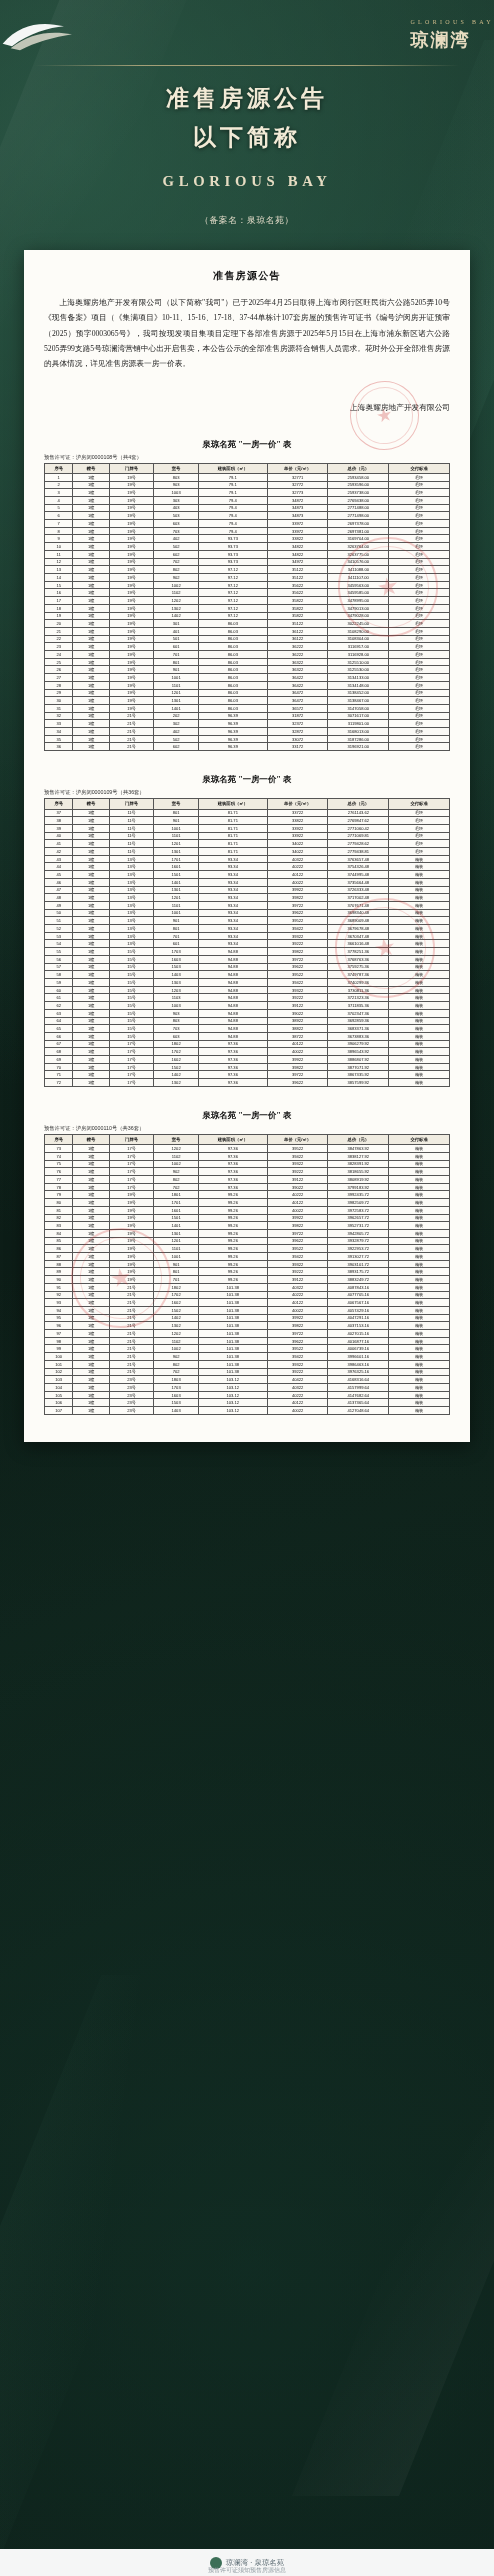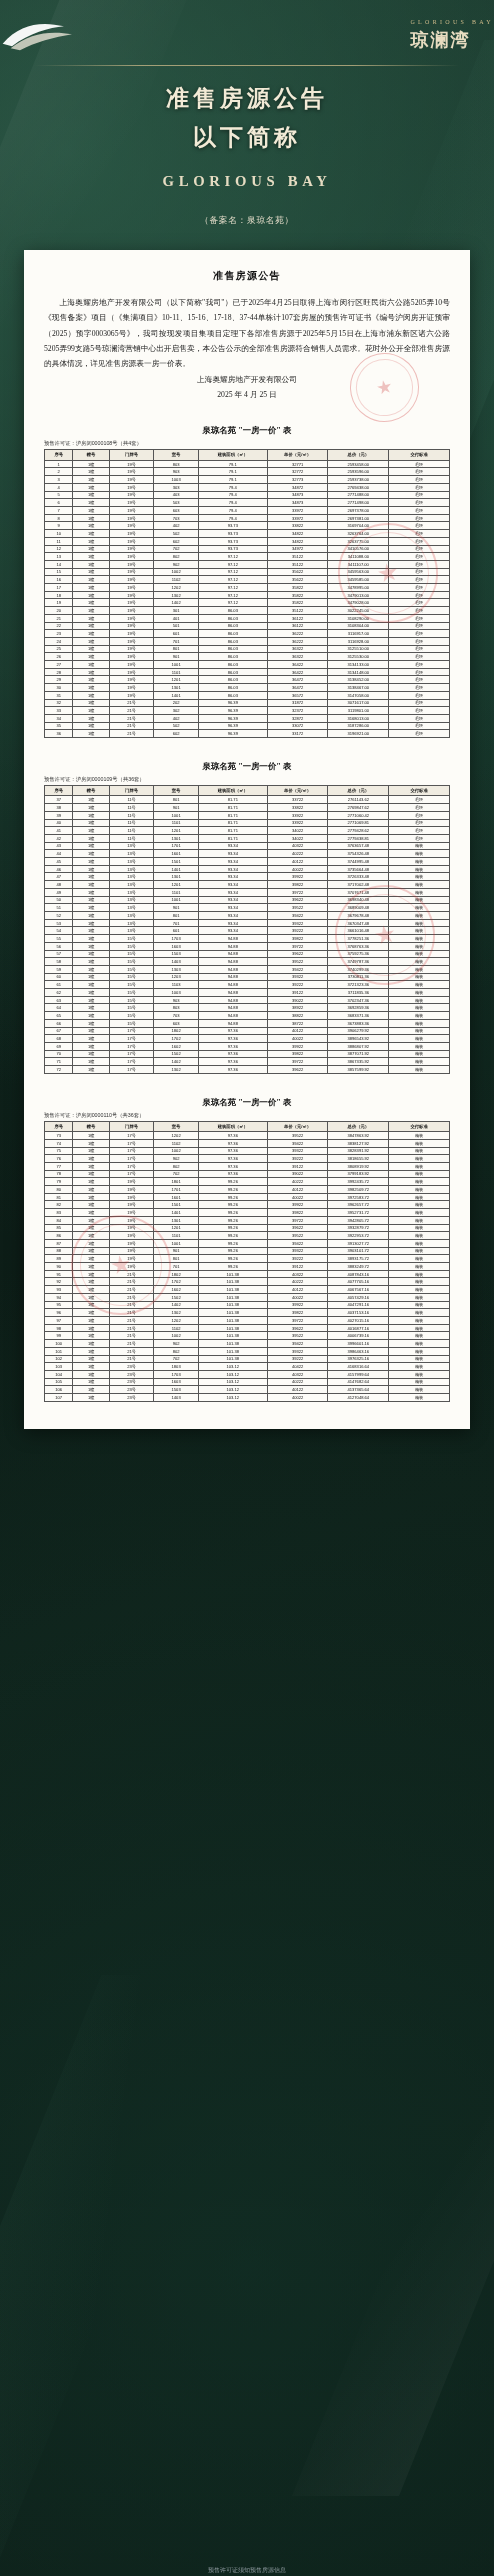--- a/index.html
+++ b/index.html
@@ -77,21 +77,21 @@
   .doc-title {
     text-align:center; font-size: 10px; font-weight:700; letter-spacing:1.3px;
     font-family:"Liberation Serif", serif; color:#111; margin-bottom: 12px;
   }
   .doc-p {
     font-family:"Liberation Serif", serif;
     font-size: 7.7px; line-height: 2.0; color:#1c1c1c;
     text-align: justify; text-indent: 2em; margin: 0 0 1.3px;
   }
   .doc-sign {
-    margin-top: 1px; text-align: center; font-family:"Liberation Serif", serif;
+    margin-top: 29px; text-align: right; font-family:"Liberation Serif", serif;
     font-size: 7.7px; line-height: 1.9; color:#1c1c1c; position:relative;
   }
   .seal {
     position:absolute; right: 31px; top: -20px;
     width: 69px; height: 69px; border: 1.3px solid rgba(200,40,40,0.55);
     border-radius: 50%; opacity: .55;
     transform: rotate(-12deg);
   }
   .seal:after {
     content:""; position:absolute; left:50%; top:50%; width:14.7px; height:14.7px;
@@ -183,21 +183,20 @@
 
   <div class="sheet">
     <div class="doc-title">准售房源公告</div>
     <p class="doc-p">上海奥耀房地产开发有限公司（以下简称"我司"）已于2025年4月25日取得上海市闵行区旺民街六公路5205弄10号《现售备案》项目（《集满项目》10-11、15-16、17-18、37-44单栋计107套房屋的预售许可证书《编号沪闵房开证预审（2025）预字0003065号》，我司按现发项目集项目定理下各部准售房源于2025年5月15日在上海市浦东新区诸六公路5205弄99支路5号琼澜湾营销中心出开启售卖，本公告公示的全部准售房源符合销售人员需求。花时外公开全部准售房源的具体情况，详见准售房源表一房一价表。</p>
 
     <div class="doc-sign">
       <div class="seal">
           <span class="seal-ring"></span>
         </div>
       <div>上海奥耀房地产开发有限公司</div>
-      <div>2025 年 4 月 25 日</div>
     </div>
 
     <div class="tbl-block">
       <div class="tbl-title">泉琼名苑 "一房一价" 表</div>
       <div class="tbl-note">预售许可证：沪房闵0000108号（共4套）</div>
       <div style="position:relative;">
         <div class="stamp-overlay" style="right:12px; top:74px;">
             <span class="ring"></span>
           </div>
         <table class="price">
@@ -1365,15 +1364,19 @@
                 <td>40022</td>
                 <td>4127048.64</td>
                 <td>精装</td>
               </tr>
             </tbody>
         </table>
       </div>
     </div>
   </div>
 
+  <div class="footer-bar">
+    <span class="footer-ava"></span>
+    <span>琼澜湾 · 泉琼名苑</span>
+  </div>
   <div class="footer-sub">预售许可证须知预售房源信息</div>
 </div>
 
 
 </body></html>

